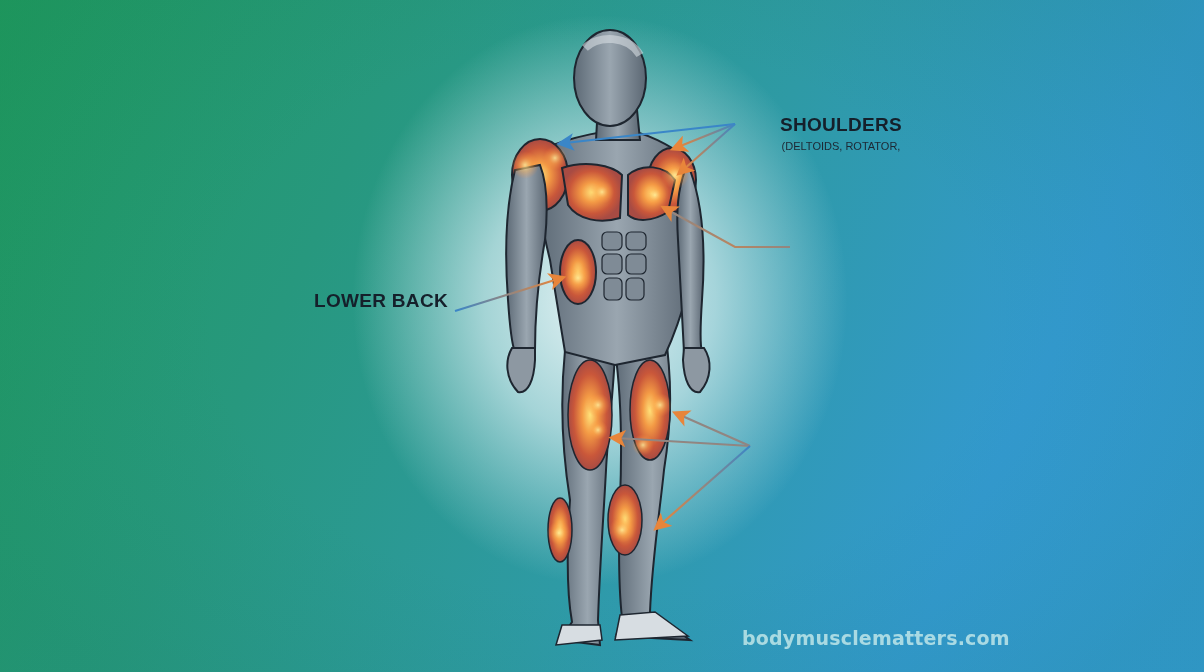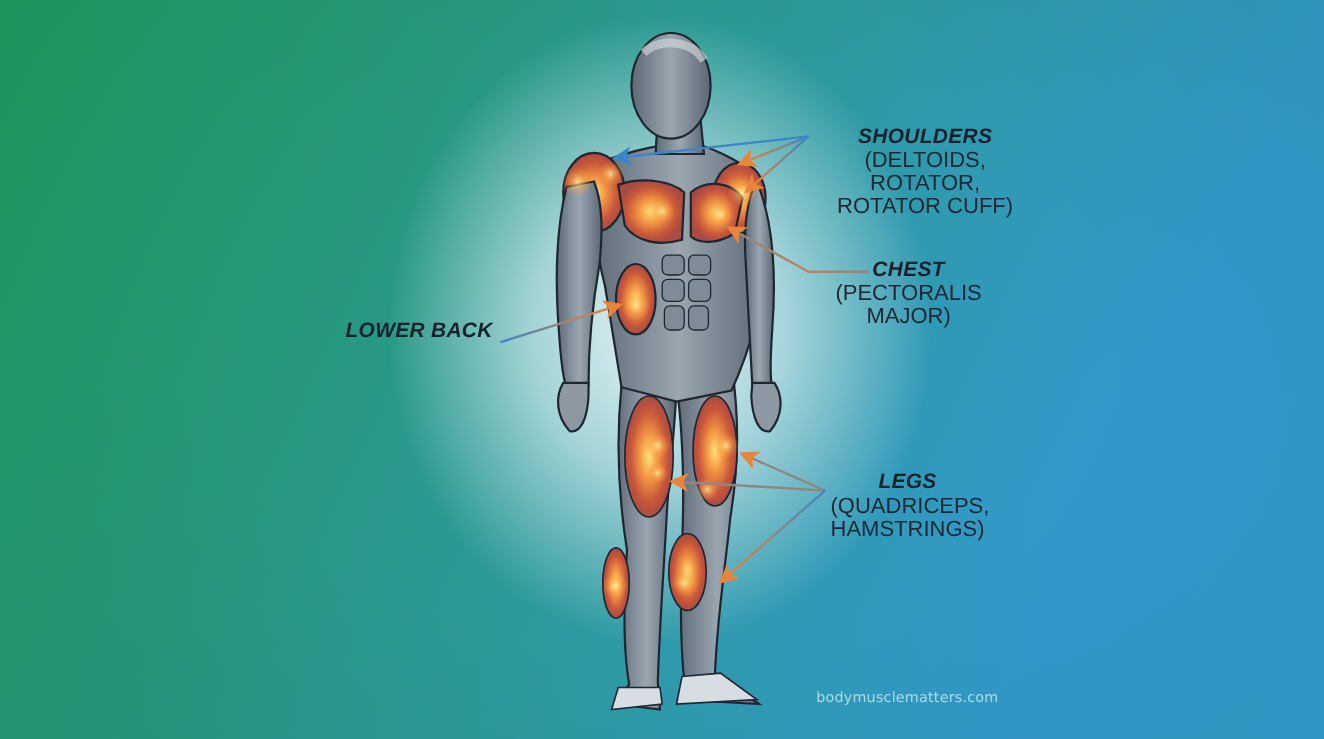--- a/index.html
+++ b/index.html
@@ -9,23 +9,23 @@
     background:
       radial-gradient(ellipse 330px 380px at 600px 300px, rgba(240,248,250,0.95) 0%, rgba(205,232,236,0.75) 35%, rgba(160,210,215,0) 75%),
       linear-gradient(115deg, #1f9a5c 0%, #27987e 28%, #2e9aa5 55%, #3399cf 80%, #349bd6 100%);
   }
   .vignette {
     position:absolute; inset:0;
     background: radial-gradient(ellipse 700px 500px at 600px 320px, rgba(255,255,255,0) 55%, rgba(20,120,90,0.15) 100%);
   }
   svg.figure { position:absolute; left:0; top:0; }
   .label { position:absolute; text-align:center; color:#15202b; }
-  .label .title { font-weight:700; font-size:19px; letter-spacing:0.3px; line-height:22px;font-style:italic; }
-  .label .sub { font-size:20px; line-height:21px; color:#1d2733; }
-  .watermark { position:absolute; left:742px; top:627px; font-size:13px; color:rgba(200,235,235,0.8); letter-spacing:0.2px; font-family:"DejaVu Sans", sans-serif; font-weight:400;}
+  .label .title { font-weight:700; font-size:19px; letter-spacing:0.3px; line-height:22px; }
+  .label .sub { font-size:11px; line-height:21px; color:#1d2733; }
+  .watermark { position:absolute; left:742px; top:627px; font-size:19px; color:rgba(200,235,235,0.8); letter-spacing:0.2px; font-family:"DejaVu Sans", sans-serif; font-weight:700;}
 </style>
 </head>
 <body>
 
 <div class="canvas">
   <div class="vignette"></div>
 
   <svg class="figure" width="1204" height="672" viewBox="0 0 1204 672">
     <defs>
       <linearGradient id="skin" x1="0" y1="0" x2="1" y2="0">
@@ -129,32 +129,22 @@
       <line x1="455" y1="311" x2="558" y2="279" stroke="url(#arrowMixL)" marker-end="url(#headO)"></line>
       <line x1="750" y1="446" x2="680" y2="415" stroke="url(#arrowMix)" marker-end="url(#headO)"></line>
       <line x1="750" y1="446" x2="617" y2="438" stroke="url(#arrowMix)" marker-end="url(#headO)"></line>
       <line x1="750" y1="446" x2="660" y2="525" stroke="url(#arrowMix)" marker-end="url(#headO)"></line>
     </g>
   </svg>
 
   <div class="label" style="left:736px; top:114px; width:210px;">
     <div class="title">SHOULDERS</div>
     <div class="sub">(DELTOIDS, ROTATOR,</div>
-    <div class="sub">ROTATOR CUFF)</div>
   </div>
 
-  <div class="label" style="left:728px; top:235px; width:196px;">
-    <div class="title">CHEST</div>
-    <div class="sub">(PECTORALIS MAJOR)</div>
-  </div>
 
   <div class="label" style="left:296px; top:290px; width:170px;">
     <div class="title">LOWER BACK</div>
   </div>
 
-  <div class="label" style="left:755px; top:428px; width:140px;">
-    <div class="title">LEGS</div>
-    <div class="sub">(QUADRICEPS,</div>
-    <div class="sub">HAMSTRINGS)</div>
-  </div>
 
   <div class="watermark">bodymusclematters.com</div>
 </div>
 
 </body></html>

